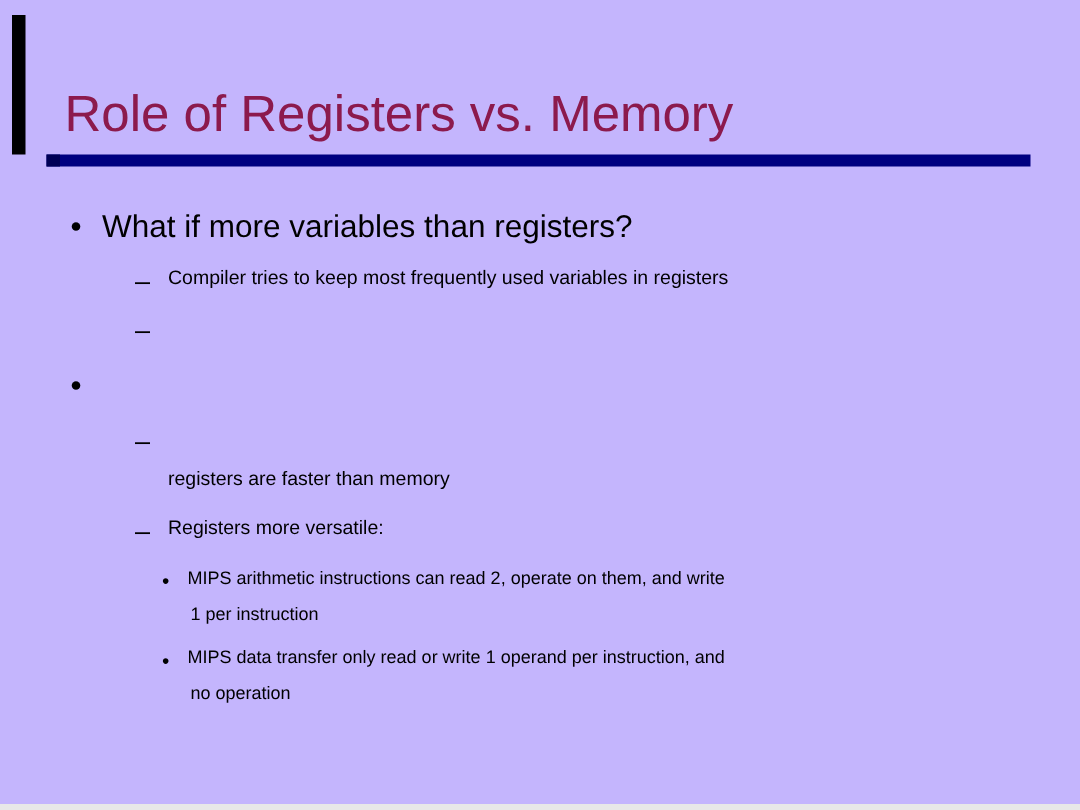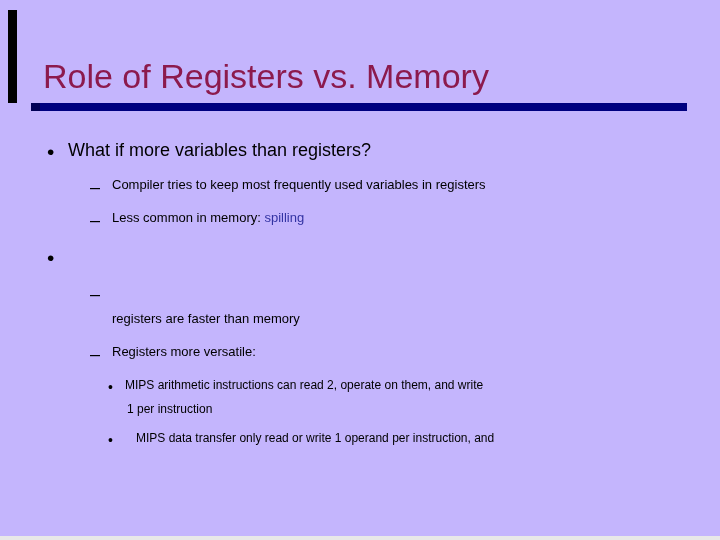--- a/index.html
+++ b/index.html
@@ -23,21 +23,21 @@
     letter-spacing:0px;
   }
   .rule{
     position:absolute;left:31px;top:103px;width:656px;height:8px;
     background:#000080;
   }
   .rule-cap{
     position:absolute;left:0;top:0;width:9px;height:8px;
     background:#000055;
   }
-  .lvl1{font-size:18px;line-height:1.15;}
+  .lvl1{font-size:21px;line-height:1.15;}
   .lvl2{font-size:13px;line-height:1.2;}
   .lvl3{font-size:12px;line-height:1.2;}
   .marker1{left:47px;font-size:21px;line-height:1.15;}
   .marker2{left:90px;font-size:18px;line-height:1.2;}
   .marker3{left:108px;font-size:14px;line-height:1.4;}
   .highlight{color:#3333A3;}
 </style>
 </head>
 <body>
 
@@ -51,30 +51,30 @@
     <div class="rule-cap"></div>
   </div>
 
   <span class="abs marker1" style="top:140px">•</span>
   <div class="abs lvl1" style="left:68px;top:140px">What if more variables than registers?</div>
 
   <span class="abs marker2" style="top:177px">–</span>
   <div class="abs lvl2" style="left:112px;top:177px">Compiler tries to keep most frequently used variables in registers</div>
 
   <span class="abs marker2" style="top:210px">–</span>
-  <div class="abs lvl2" style="left:112px;top:210px"><span>Less common in memory: </span><span class="highlight">spilling</span></div>
 
   <span class="abs marker1" style="top:246px">•</span>
 
   <span class="abs marker2" style="top:284px">–</span>
   <div class="abs lvl2" style="left:112px;top:311px">registers are faster than memory</div>
 
   <span class="abs marker2" style="top:344px">–</span>
   <div class="abs lvl2" style="left:112px;top:344px">Registers more versatile:</div>
 
   <span class="abs marker3" style="top:378px">•</span>
   <div class="abs lvl3" style="left:125px;top:378px">MIPS arithmetic instructions can read 2, operate on them, and write</div>
   <div class="abs lvl3" style="left:127px;top:402px">1 per instruction</div>
 
   <span class="abs marker3" style="top:431px">•</span>
-  <div class="abs lvl3" style="left:136px;top:431px">MIPS data transfer only read or write 1 operand per instruction, and</div>
+  <div class="abs lvl3" style="left:125px;top:431px">MIPS data transfer only read or write 1 operand per instruction, and</div>
+  <div class="abs lvl3" style="left:127px;top:455px">no operation</div>
 
 </div>
 
 </body></html>

